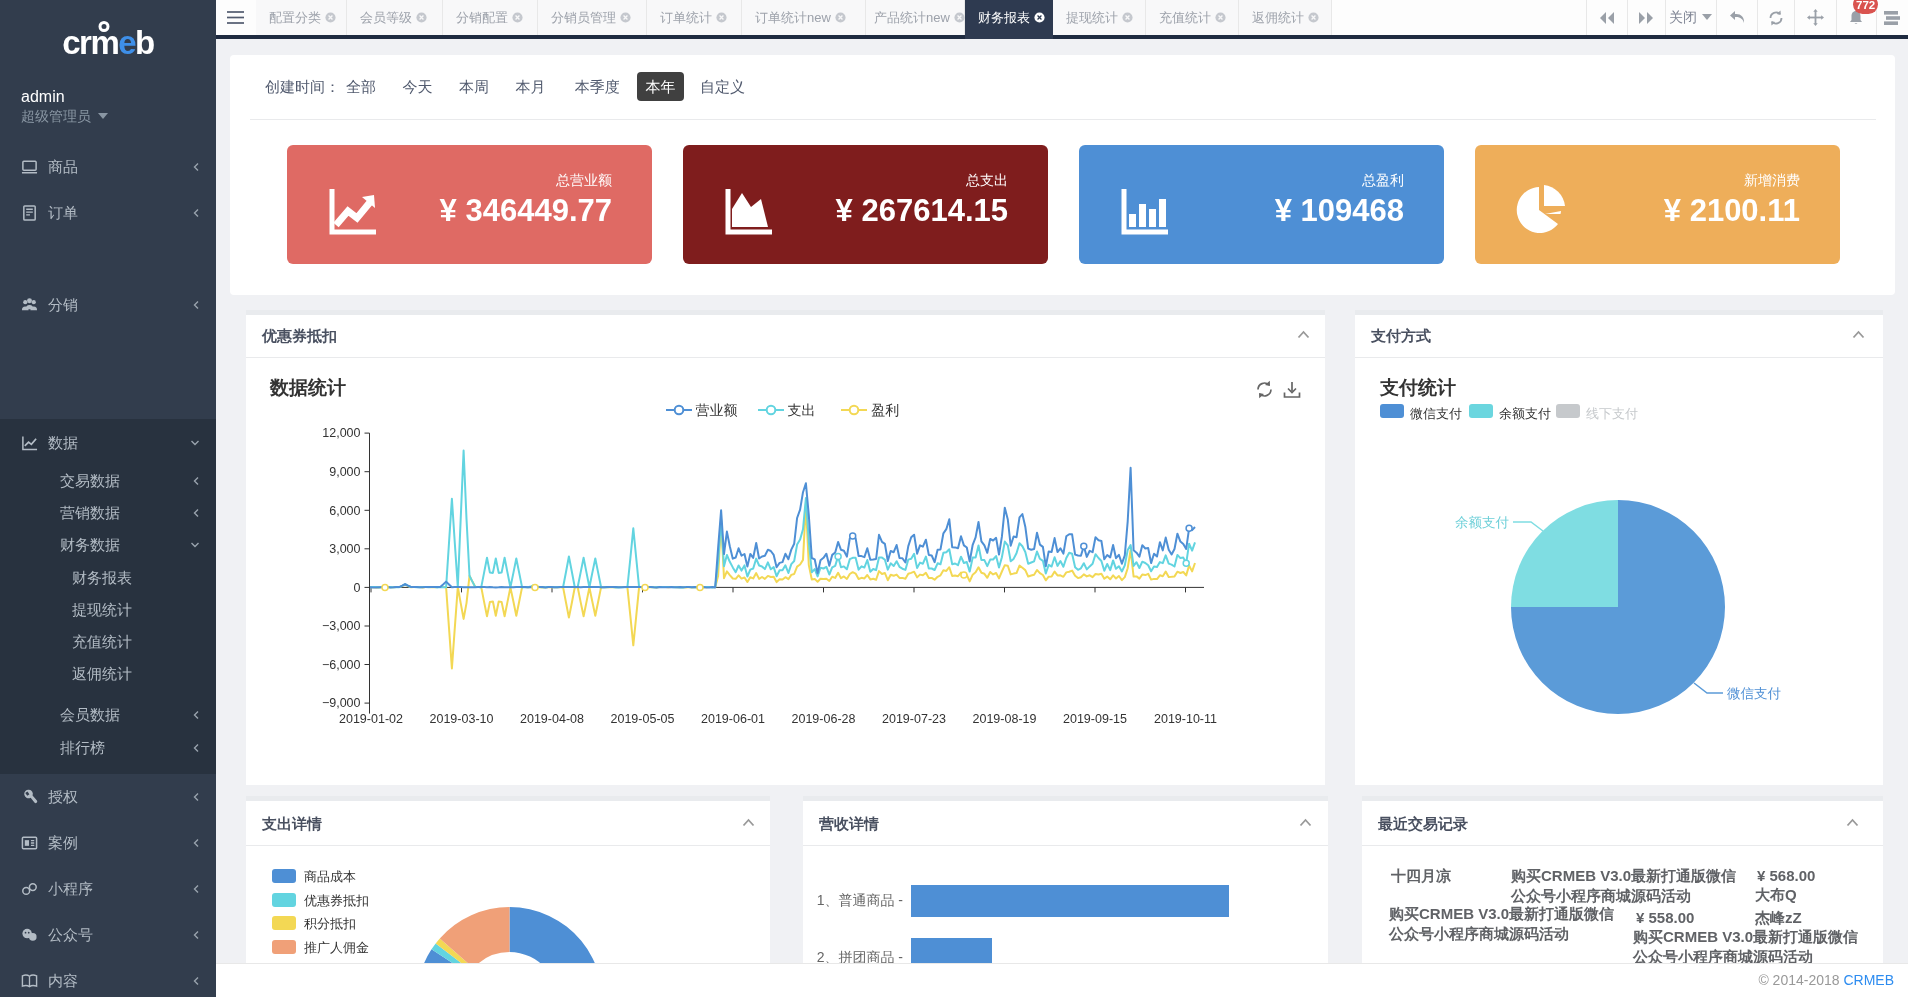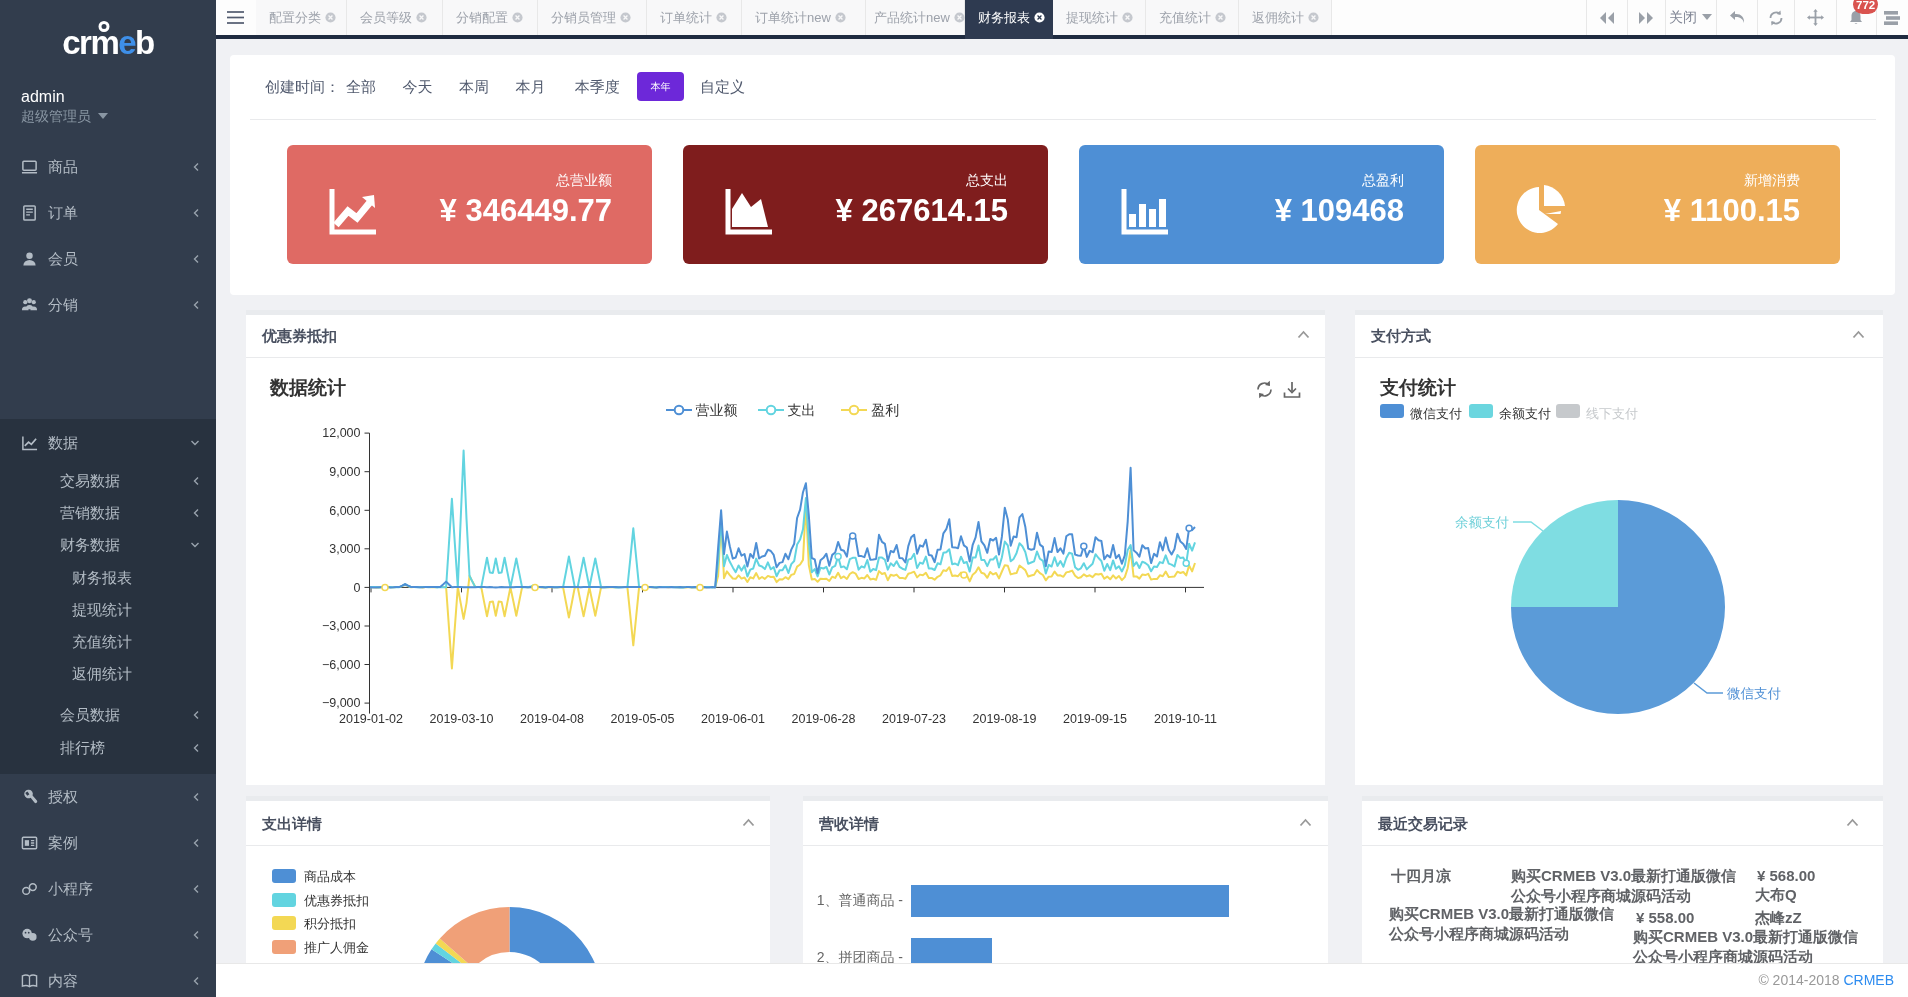--- a/index.html
+++ b/index.html
@@ -59,30 +59,20 @@
           <rect x="3" y="1.5" width="12" height="15" rx="1" fill="none" stroke="#b3bcc5" stroke-width="1.6"></rect>
           <line x1="5.5" y1="5" x2="12.5" y2="5" stroke="#b3bcc5" stroke-width="1.4"></line>
           <line x1="5.5" y1="8" x2="12.5" y2="8" stroke="#b3bcc5" stroke-width="1.4"></line>
           <line x1="5.5" y1="11" x2="9.5" y2="11" stroke="#b3bcc5" stroke-width="1.4"></line>
         </svg>
         <span class="mtxt">订单</span>
         <svg class="chv" width="8" height="10" viewBox="0 0 8 10">
           <polyline points="6,1.5 2.5,5 6,8.5" fill="none" stroke="#99a3ad" stroke-width="1.4"></polyline>
         </svg>
       </div>
-      <div class="mi" style="top:235.5px;height:46px">
-        <svg class="micon" viewBox="0 0 18 18">
-          <circle cx="9" cy="5.5" r="3.4" fill="#b3bcc5"></circle>
-          <path d="M2.5,16 a6.5,6 0 0 1 13,0 Z" fill="#b3bcc5"></path>
-        </svg>
-        <span class="mtxt">会员</span>
-        <svg class="chv" width="8" height="10" viewBox="0 0 8 10">
-          <polyline points="6,1.5 2.5,5 6,8.5" fill="none" stroke="#99a3ad" stroke-width="1.4"></polyline>
-        </svg>
-      </div>
       <div class="mi" style="top:281.5px;height:46px">
         <svg class="micon" viewBox="0 0 18 18">
           <circle cx="4.5" cy="6" r="2.2" fill="#b3bcc5"></circle>
           <circle cx="13.5" cy="6" r="2.2" fill="#b3bcc5"></circle>
           <circle cx="9" cy="4.5" r="2.6" fill="#b3bcc5"></circle>
           <path d="M1,14.5 a3.5,4 0 0 1 7,0 Z" fill="#b3bcc5"></path>
           <path d="M10,14.5 a3.5,4 0 0 1 7,0 Z" fill="#b3bcc5"></path>
           <path d="M5,13.5 a4,4.6 0 0 1 8,0 Z" fill="#b3bcc5"></path>
         </svg>
         <span class="mtxt">分销</span>
@@ -311,21 +301,21 @@
     </div>
 <div id="content"></div>
 <div class="panel" style="left:230px;top:55px;width:1665px;height:240px;border-radius:4px"></div>
     <div class="fbt abs" style="left:265px;top:78px;color:#515a6e">创建时间：</div>
     <div class="fbt" style="left:346.0px;top:78px">全部</div>
     <div class="fbt" style="left:402.5px;top:78px">今天</div>
     <div class="fbt" style="left:459.0px;top:78px">本周</div>
     <div class="fbt" style="left:515.5px;top:78px">本月</div>
     <div class="fbt" style="left:574.8px;top:78px">本季度</div>
     <div class="fbt" style="left:699.9px;top:78px">自定义</div>
-    <div class="abs" style="left:637px;top:72px;width:47px;height:29px;background:#6d28d9;border-radius:4px;color:#fff;font-size:10px;text-align:center;line-height:29px">本年</div>
+    <div class="abs" style="left:637px;top:72px;width:47px;height:29px;background:#404040;border-radius:4px;color:#fff;font-size:15px;text-align:center;line-height:29px">本年</div>
     <div class="hr" style="left:250px;top:119px;width:1626px"></div>
     <div class="card" style="left:287px;top:145px;background:#df6a64">
       <div class="abs" style="left:38px;top:36px"><svg width="58" height="58" viewBox="0 0 58 58">
           <polyline points="7,8 7,51 51,51" fill="none" stroke="#ffffff" stroke-width="5"></polyline>
           <path d="M11,44 L23,30 L32,37 L46,20" fill="none" stroke="#ffffff" stroke-width="7"></path>
           <path d="M49,14 L50,27 L37,16 Z" fill="#ffffff"></path>
         </svg></div>
       <div class="lbl" style="top:27px">总营业额</div>
       <div class="val" style="top:48px">¥ 346449.77</div>
     </div>
@@ -348,21 +338,21 @@
       <div class="lbl" style="top:27px">总盈利</div>
       <div class="val" style="top:48px">¥ 109468</div>
     </div>
     <div class="card" style="left:1475px;top:145px;background:#eeae5a">
       <div class="abs" style="left:38px;top:36px"><svg width="58" height="58" viewBox="0 0 58 58">
           <path d="M26,6 A23,23 0 1 0 45,43 L26,29 Z" fill="#ffffff"></path>
           <path d="M31,4 A24,24 0 0 1 52,25 L31,25 Z" fill="#ffffff"></path>
           <path d="M48,30 A23,23 0 0 1 47.5,33 L32,33 Z" fill="#ffffff"></path>
         </svg></div>
       <div class="lbl" style="top:27px">新增消费</div>
-      <div class="val" style="top:48px">¥ 1100.15</div>
+      <div class="val" style="top:48px">¥ 2100.11</div>
     </div>
 <div class="pstrip" style="left:246px;top:310px;width:1079px;height:5px"></div>
     <div class="panel" style="left:246px;top:315px;width:1079px;height:470px"></div>
     <div class="phead abs" style="left:262px;top:327px">优惠券抵扣</div>
     <svg class="abs" style="left:1297px;top:330px" width="13" height="9" viewBox="0 0 13 9">
       <polyline points="1.5,7.5 6.5,2 11.5,7.5" fill="none" stroke="#999" stroke-width="1.8"></polyline>
     </svg>
     <div class="hr" style="left:246px;top:357px;width:1079px"></div>
     <div class="bigt" style="left:270px;top:375px">数据统计</div>
     <svg class="abs" style="left:1255px;top:380px" width="19" height="19" viewBox="0 0 19 19">

